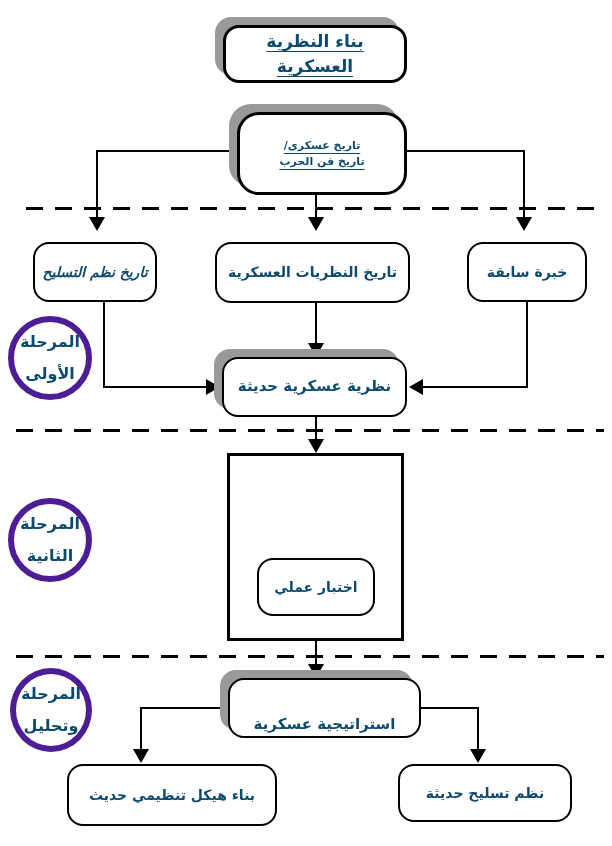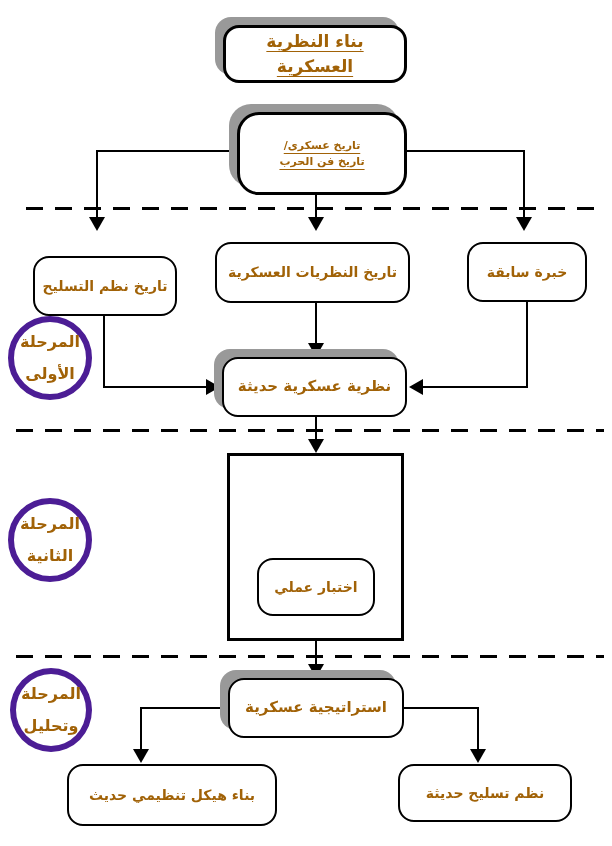--- a/index.html
+++ b/index.html
@@ -1,19 +1,19 @@
 <!DOCTYPE html>
 <html lang="ar"><head>
 <meta charset="utf-8">
 <style>
   html,body { margin:0; padding:0; background:#ffffff; }
   .canvas {
     position:relative; width:612px; height:846px; background:#ffffff;
     font-family:"DejaVu Sans", sans-serif; font-weight:bold; direction:rtl;
-    overflow:hidden; color:#a16207;
+    overflow:hidden; color:#0c4a6e;
   }
   .rbox {
     position:absolute; box-sizing:border-box; background:#ffffff;
     border:2px solid #000; border-radius:16px;
     display:flex; flex-direction:column; align-items:center; justify-content:center;
     text-align:center; line-height:1.45;
   }
   .thick { border-width:3px; }
   .shadowed { box-shadow:-8px -8px 0 #999999; }
   .sqbox {
@@ -97,21 +97,21 @@
 
   <div class="rbox thick shadowed fs17" style="left:223px; top:25px; width:184px; height:58px;">
     <span class="ul">بناء النظرية العسكرية</span>
   </div>
 
   <div class="rbox thick shadowed fs16" style="left:237px; top:112px; width:170px; height:83px; border-radius:22px;">
     <span class="ul">تاريخ عسكرى/</span>
     <span class="ul">تاريخ فن الحرب</span>
   </div>
 
-  <div class="rbox fs14" style="left:33px; top:256px; width:144px; height:60px;">
+  <div class="rbox fs14" style="left:33px; top:242px; width:124px; height:60px;font-style:italic;">
     <span>تاريخ نظم التسليح</span>
   </div>
 
   <div class="rbox fs14" style="left:215px; top:242px; width:195px; height:61px;">
     <span>تاريخ النظريات العسكرية</span>
   </div>
 
   <div class="rbox fs14" style="left:467px; top:242px; width:120px; height:60px;">
     <span>خبرة سابقة</span>
   </div>
@@ -135,21 +135,21 @@
   <div class="circle" style="left:8px; top:498px; width:84px; height:84px;">
     <span>المرحلة</span>
     <span>الثانية</span>
   </div>
 
   <div class="circle" style="left:10px; top:668px; width:82px; height:84px;">
     <span>المرحلة</span>
     <span>وتحليل</span>
   </div>
 
-  <div class="rbox shadowed fs15" style="left:228px; top:678px; width:176px; height:60px;">
+  <div class="rbox shadowed fs15" style="left:228px; top:678px; width:193px; height:60px;justify-content:flex-end;">
     <span>استراتيجية عسكرية</span>
   </div>
 
   <div class="rbox fs14" style="left:67px; top:764px; width:210px; height:62px;">
     <span>بناء هيكل تنظيمي حديث</span>
   </div>
 
   <div class="rbox fs14" style="left:398px; top:764px; width:174px; height:58px;">
     <span>نظم تسليح حديثة</span>
   </div>

